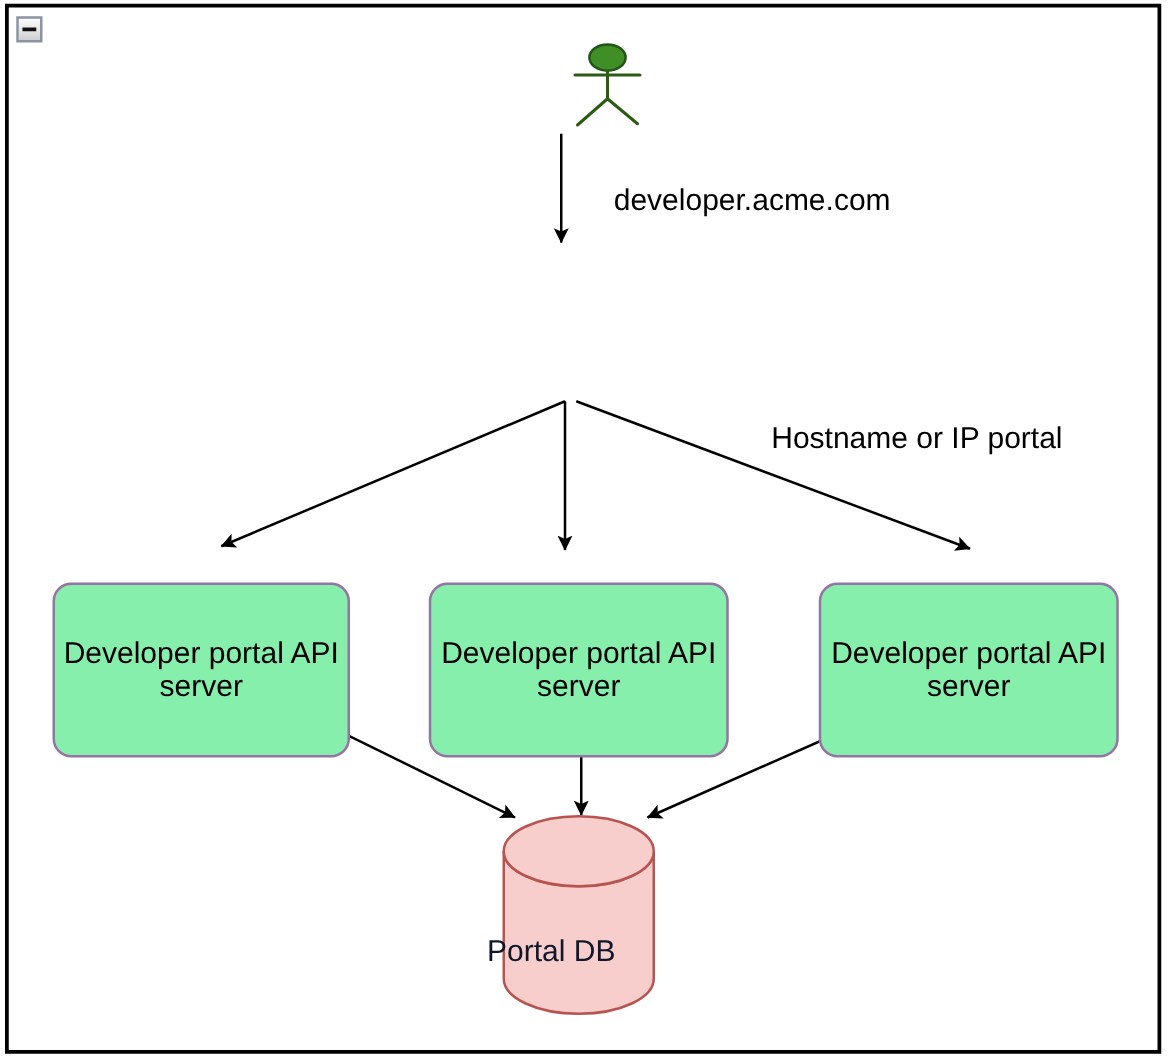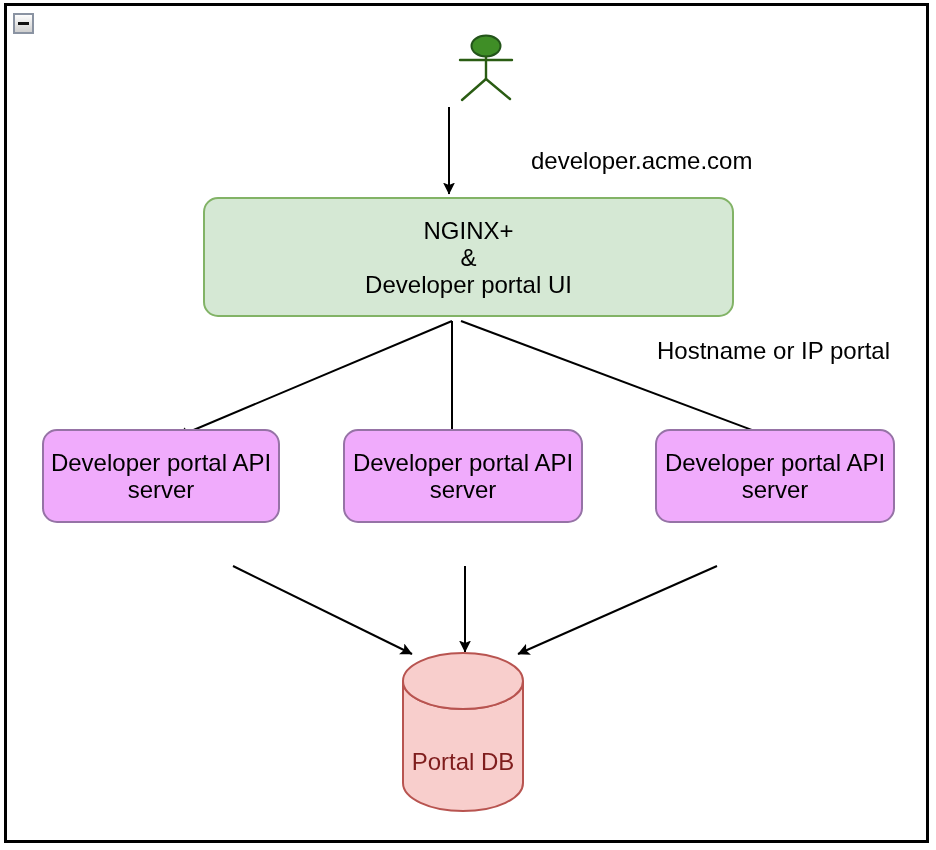--- a/index.html
+++ b/index.html
@@ -69,48 +69,47 @@
     left: 203px;
     top: 197px;
     width: 531px;
     height: 120px;
     background: #d5e8d4;
     border: 2px solid #82b366;
     border-radius: 15px;
   }
   .node-api {
     width: 240px;
-    height: 94px;
-    top: 429px;
-    background: #f0abfc;
+    height: 140px;
+    top: 466px;
+    background: #86efac;
     border: 2px solid #9673a6;
     border-radius: 15px;
   }
   .node-api-1 { left: 42px;  width: 238px; }
   .node-api-2 { left: 343px; }
   .node-api-3 { left: 655px; }
   .db-label {
     position: absolute;
-    left: 398px;
+    left: 376px;
     top: 748px;
     width: 130px;
     text-align: center;
     font-size: 24px;
     line-height: 28px;
-    color: #7f1d1d;
+    color: #0f172a;
     z-index: 3;
   }
   .float-label {
     position: absolute;
     font-size: 24px;
     line-height: 28px;
     color: #000000;
     white-space: nowrap;
     z-index: 3;
-    margin-left: 40px;
   }
   .label-request  { left: 491px; top: 147px; }
   .label-hostname { left: 617px; top: 337px; }
 </style>
 </head>
 <body>
 
 <div class="canvas">
 
   <div class="frame"></div>
@@ -145,25 +144,20 @@
       <line x1="465" y1="566" x2="465" y2="652" marker-end="url(#arrow)"></line>
       <line x1="717" y1="566" x2="518" y2="654" marker-end="url(#arrow)"></line>
     </g>
 
     <g>
       <path d="M 403 681 L 403 783 A 60 28 0 0 0 523 783 L 523 681 A 60 28 0 0 1 403 681 Z" fill="#f8cecc" stroke="#b85450" stroke-width="2"></path>
       <ellipse cx="463" cy="681" rx="60" ry="28" fill="#f8cecc" stroke="#b85450" stroke-width="2"></ellipse>
     </g>
   </svg>
 
-  <div class="node node-gateway">
-    <span>NGINX+
-&amp;
-Developer portal UI</span>
-  </div>
 
   <div class="node node-api node-api-1">
     <span>Developer portal API
 server</span>
   </div>
   <div class="node node-api node-api-2">
     <span>Developer portal API
 server</span>
   </div>
   <div class="node node-api node-api-3">

